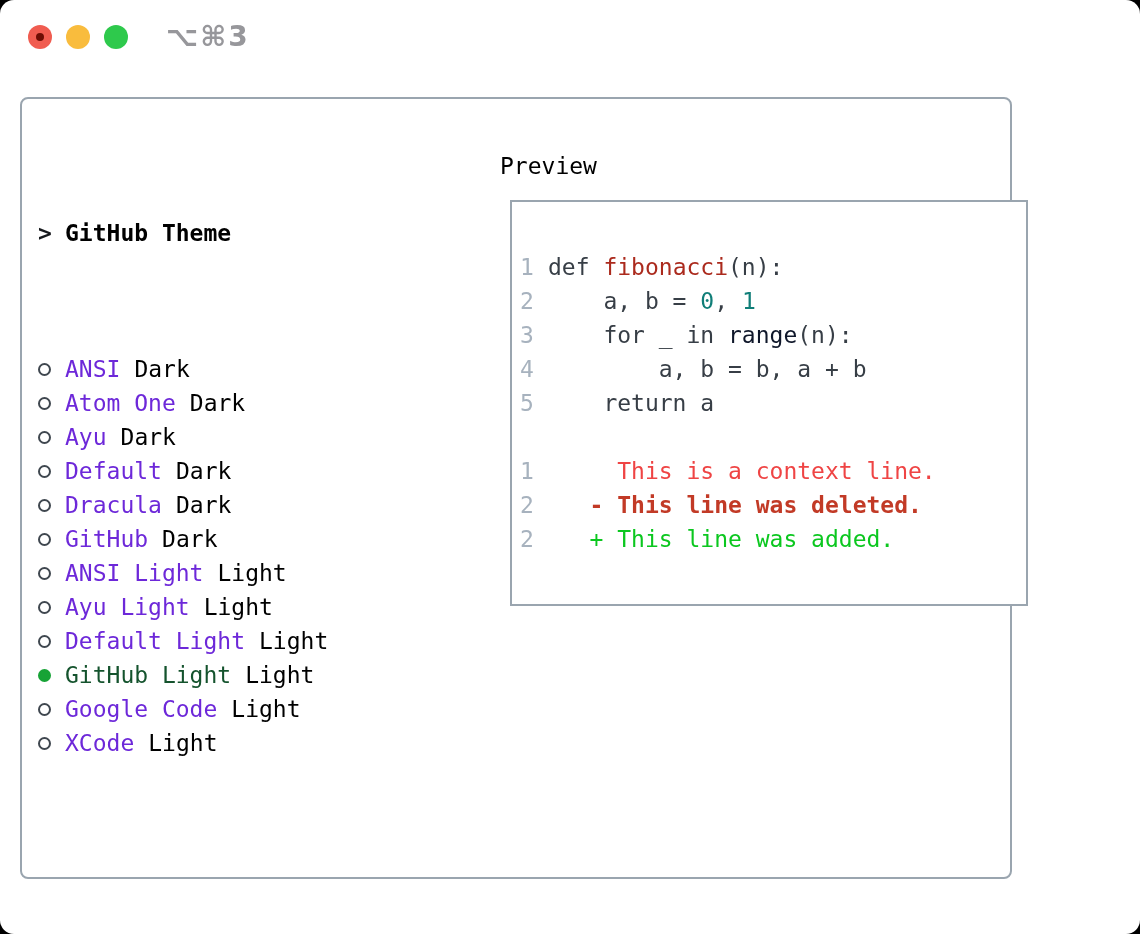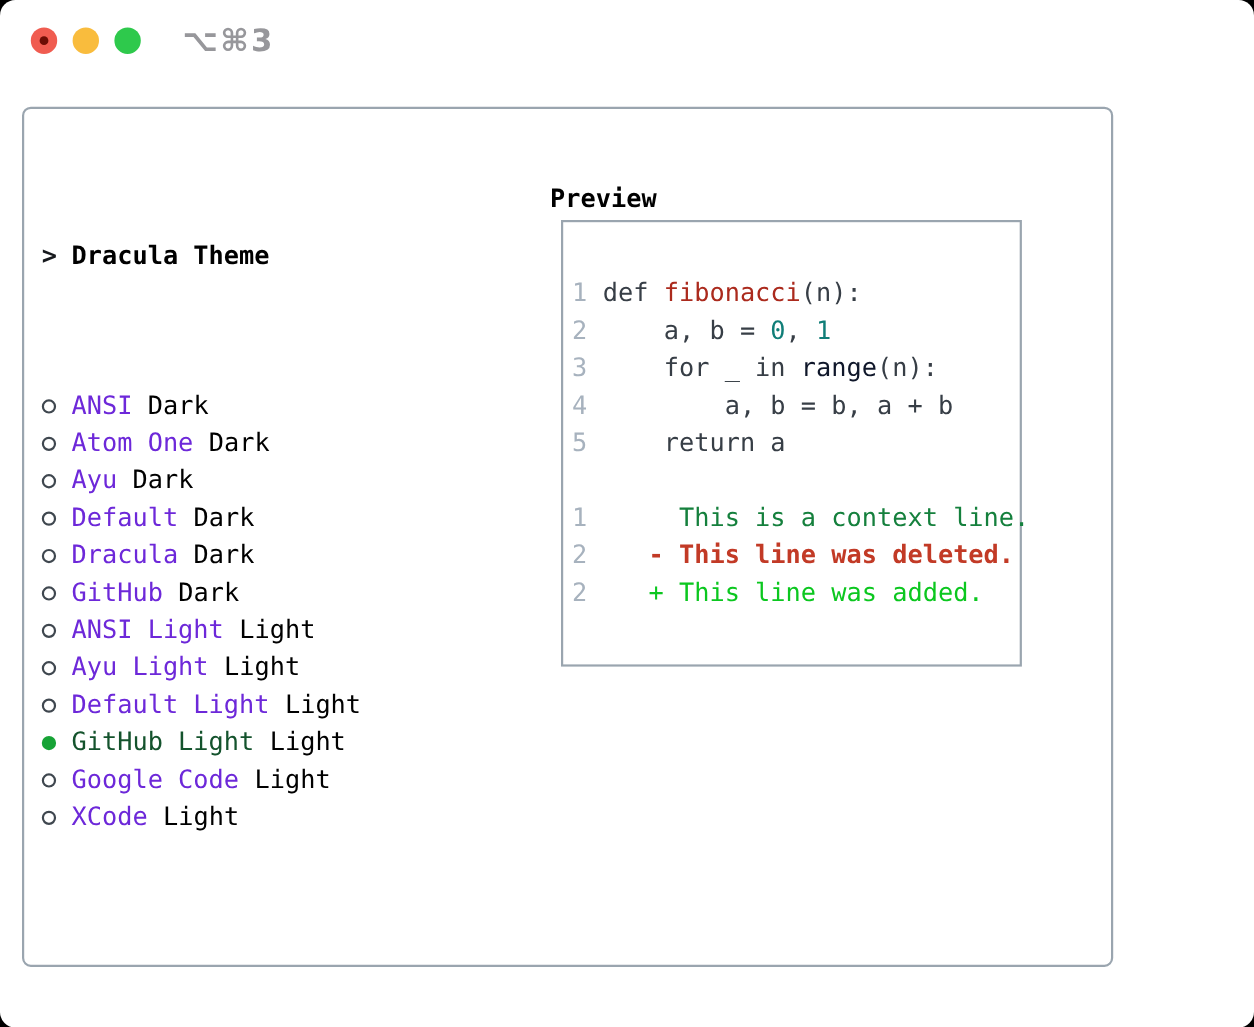--- a/index.html
+++ b/index.html
@@ -29,33 +29,33 @@
   .chev { font-weight:bold; color:#16191d; }
   .radio { display:inline-block; width:13px; height:13px; border:2px solid #3f474f;
            border-radius:50%; }
   .radio.on { background:#17a336; border-color:#17a336; }
   .tname { color:#6d28d9; }
   .tname.sel { color:#14532d; }
   .ttag { color:#000000; padding-left:14px; }
   .hdr { font-weight:bold; color:#000; }
   .gap { height:34px; }
   
-  .preview-title { position:absolute; left:478px; top:65px; height:34px; line-height:34px;
-                   font-size:23px; font-weight:bold; color:#000; }
-  .previewbox { position:absolute; left:488px; top:101px; width:419px; height:406px;
+  .preview-title { position:absolute; left:478px; top:50px; height:34px; line-height:34px;
+                   font-size:23px; font-weight:normal; color:#000; }
+  .previewbox { position:absolute; left:488px; top:101px; width:518px; height:406px;
                 border:2px solid #9aa5af; background:#fff;padding-left:18px; }
   .codeblock { position:absolute; left:8px; top:48px; font-size:23px; line-height:34px;
                white-space:pre; }
   .cline { height:34px; }
   .lnum { display:inline-block; width:28px; color:#a7b2be; }
   .s-plain    { color:#373e46; }
   .s-function { color:#ab2a1d; }
   .s-literal  { color:#107e78; }
   .s-builtin  { color:#0f172a; }
-  .s-context  { color:#15803d; }
+  .s-context  { color:#ef4444; }
   .s-deleted  { color:#c23a26;font-weight:bold; }
   .s-added    { color:#0bc71f;margin-top:32px; }
 </style>
 </head>
 <body>
 
 <div class="window">
 
   <div class="titlebar">
     <span class="tl tl-red">
@@ -64,21 +64,21 @@
     <span class="tl tl-yellow"></span>
     <span class="tl tl-green"></span>
     <span class="win-title">⌥⌘3</span>
   </div>
 
   <div class="mainbox">
 
     <div class="leftcol">
       <div class="row">
         <span class="marker"><span class="chev">&gt;</span></span>
-        <span class="hdr">Dracula Theme</span>
+        <span class="hdr">GitHub Theme</span>
       </div>
 
       <div><div class="row"><span class="marker"><span class="radio"></span></span><span class="tname">ANSI</span><span class="ttag">Dark</span></div><div class="row"><span class="marker"><span class="radio"></span></span><span class="tname">Atom One</span><span class="ttag">Dark</span></div><div class="row"><span class="marker"><span class="radio"></span></span><span class="tname">Ayu</span><span class="ttag">Dark</span></div><div class="row"><span class="marker"><span class="radio"></span></span><span class="tname">Default</span><span class="ttag">Dark</span></div><div class="row"><span class="marker"><span class="radio"></span></span><span class="tname">Dracula</span><span class="ttag">Dark</span></div><div class="row"><span class="marker"><span class="radio"></span></span><span class="tname">GitHub</span><span class="ttag">Dark</span></div><div class="row"><span class="marker"><span class="radio"></span></span><span class="tname">ANSI Light</span><span class="ttag">Light</span></div><div class="row"><span class="marker"><span class="radio"></span></span><span class="tname">Ayu Light</span><span class="ttag">Light</span></div><div class="row"><span class="marker"><span class="radio"></span></span><span class="tname">Default Light</span><span class="ttag">Light</span></div><div class="row"><span class="marker"><span class="radio on"></span></span><span class="tname sel">GitHub Light</span><span class="ttag">Light</span></div><div class="row"><span class="marker"><span class="radio"></span></span><span class="tname">Google Code</span><span class="ttag">Light</span></div><div class="row"><span class="marker"><span class="radio"></span></span><span class="tname">XCode</span><span class="ttag">Light</span></div></div>
 
       <div class="gap"></div>
       
 
       
 
       

